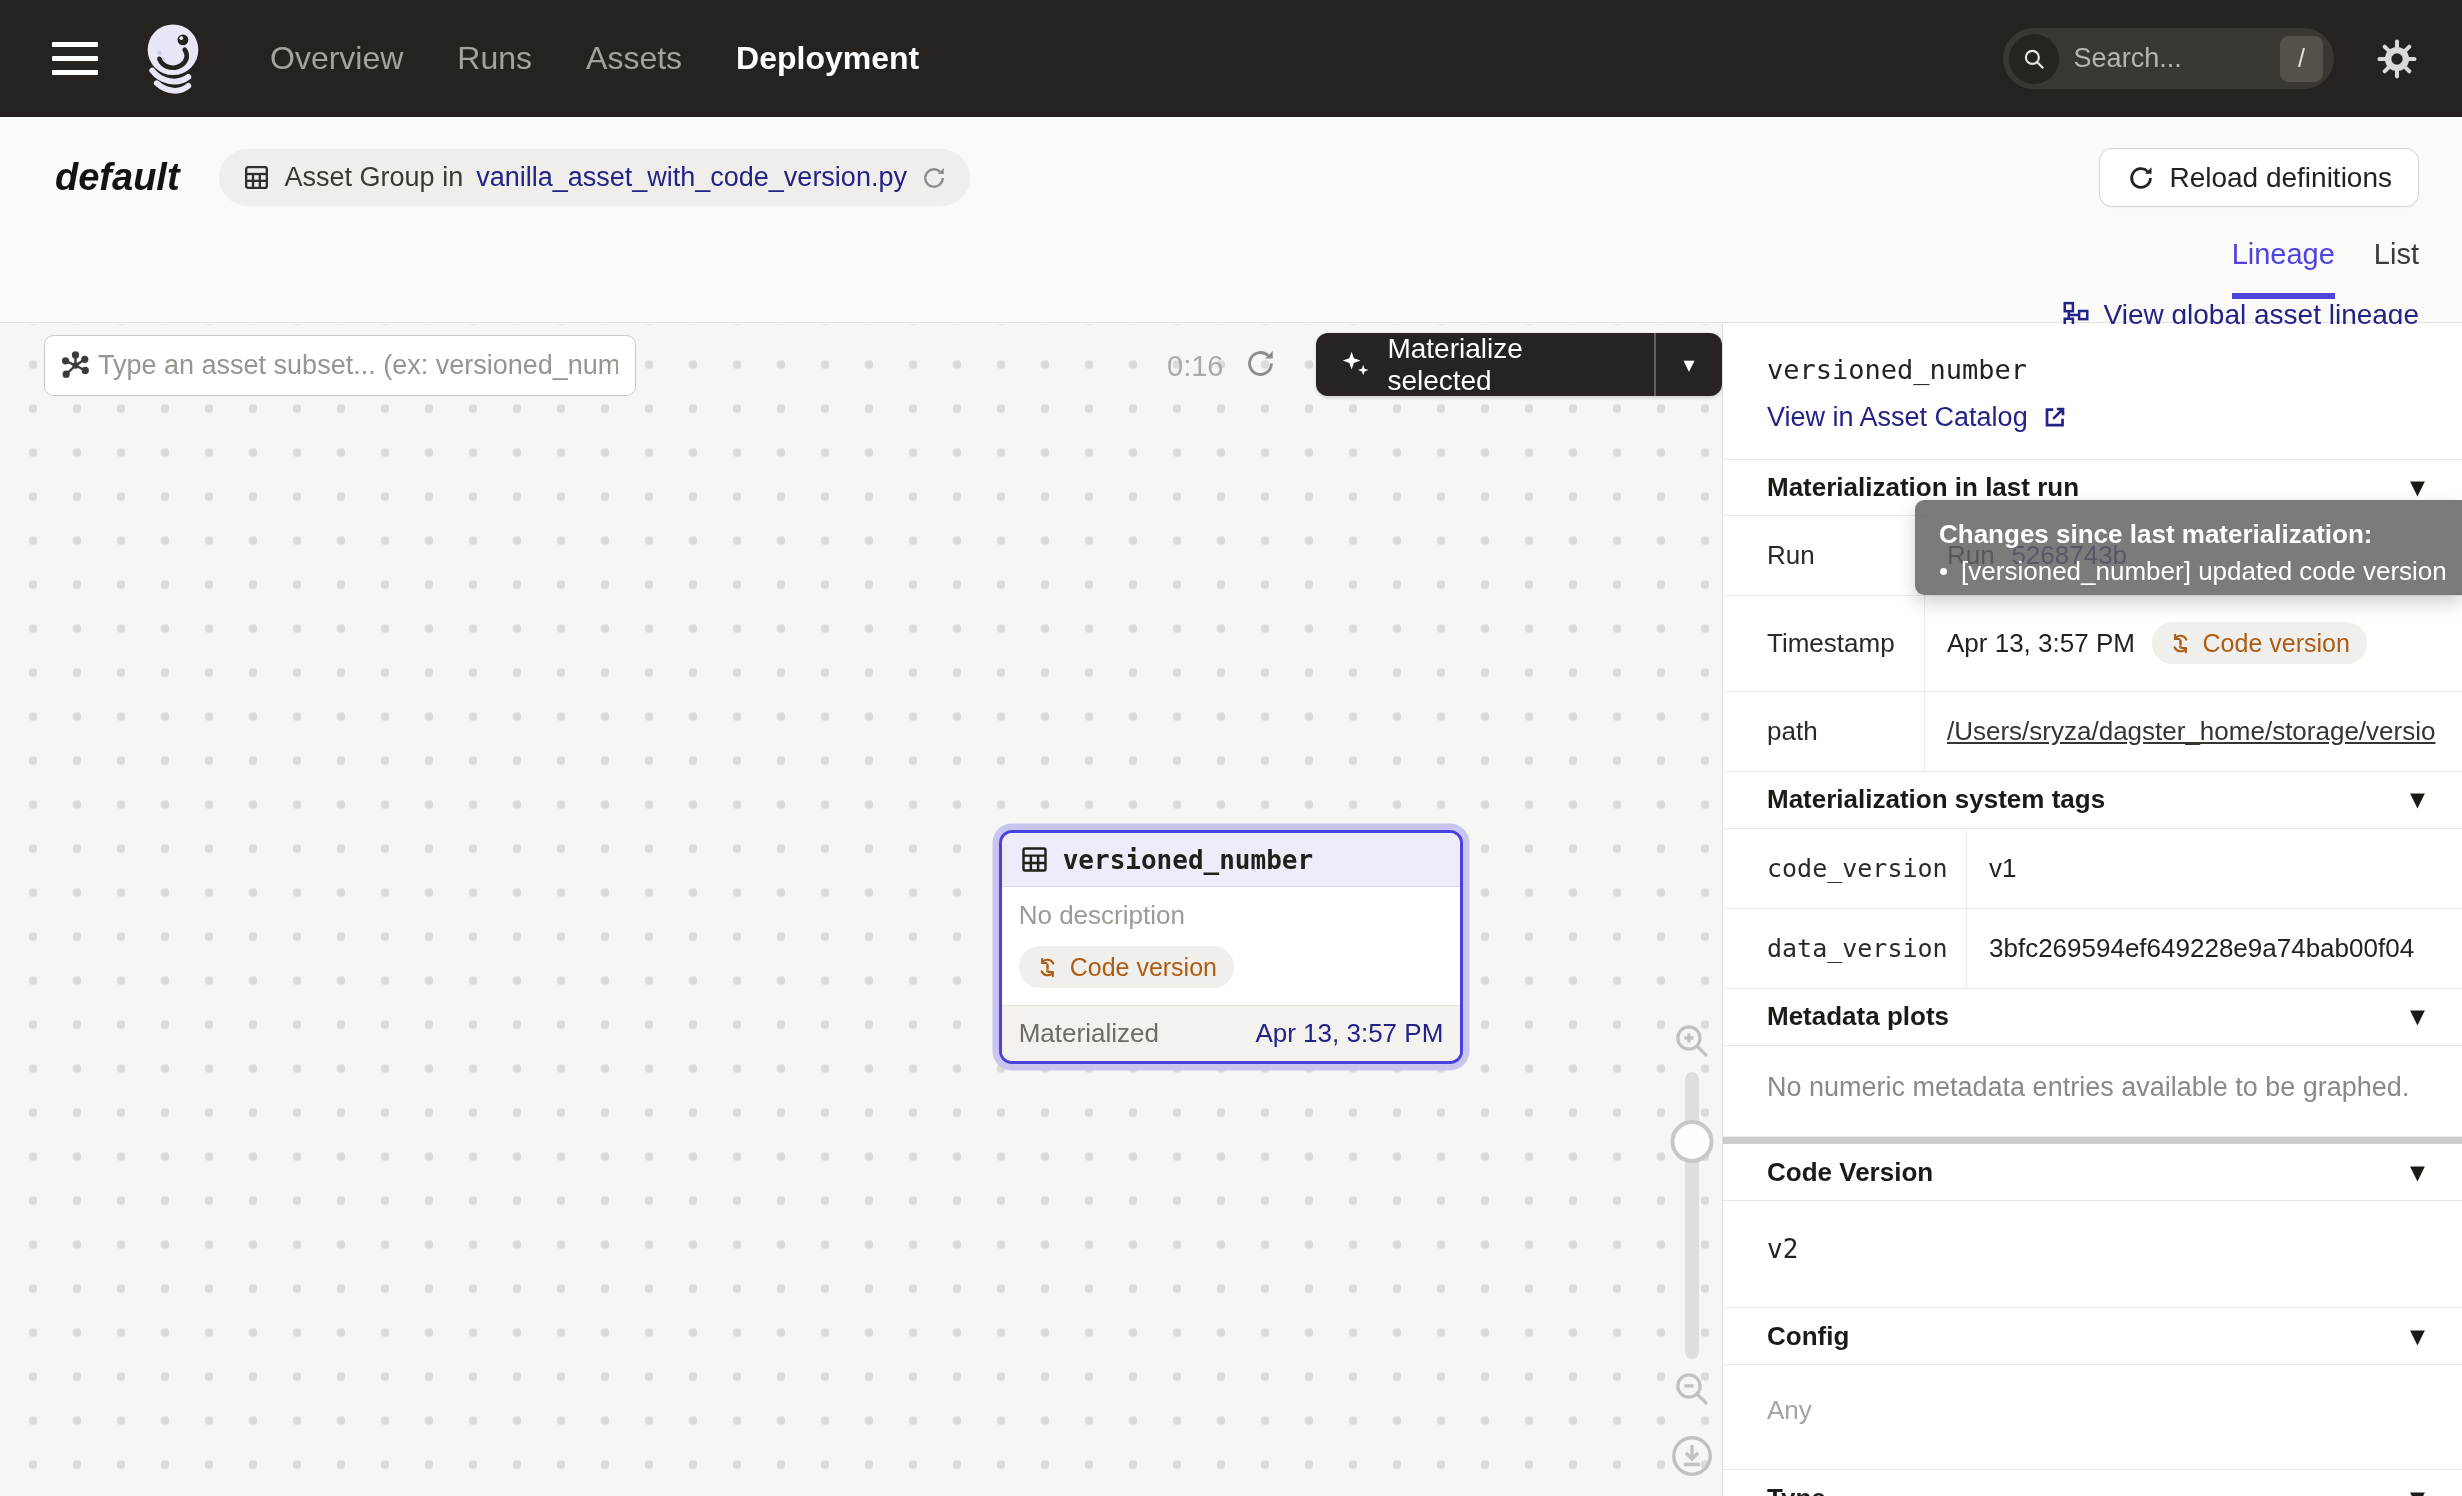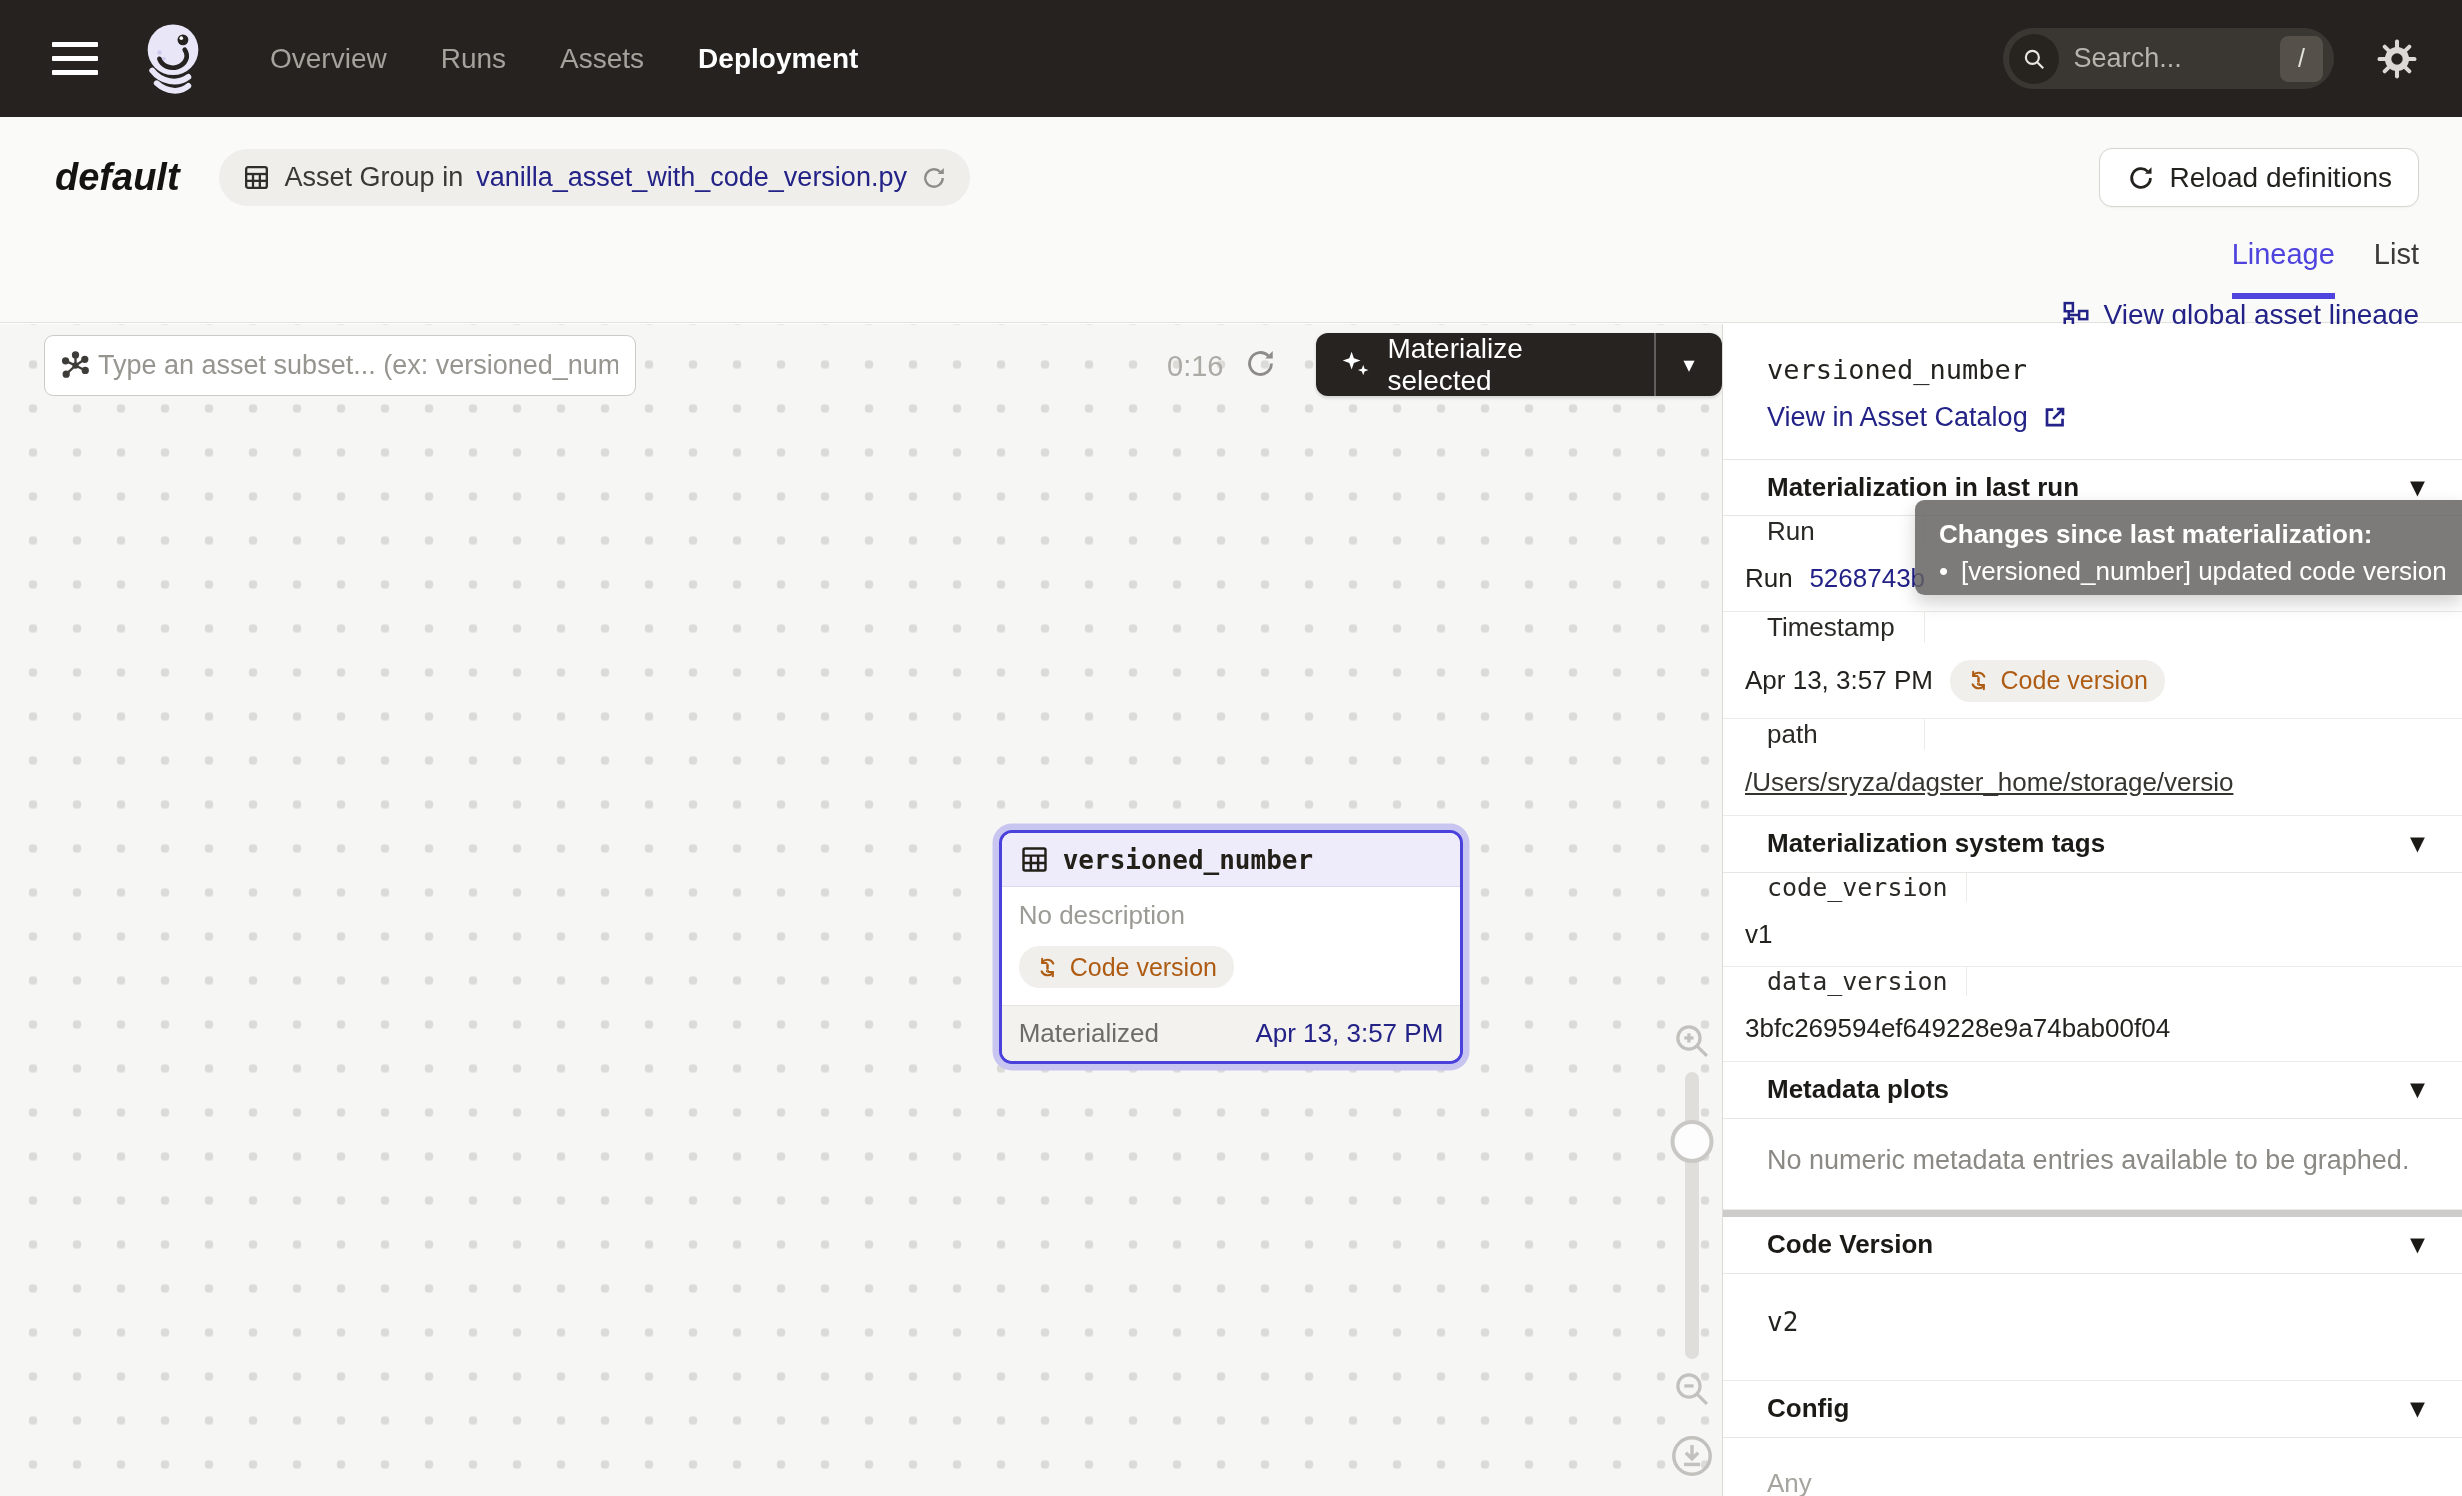--- a/index.html
+++ b/index.html
@@ -10,21 +10,21 @@
     font-family:"Liberation Sans", sans-serif;
   }
   svg { display:block; }
 
   
   .nav { position:absolute; top:0; left:0; right:0; height:117px;
     background:#262220; display:flex; align-items:center; padding:0 43px 0 52px; }
   .hamburger { width:46px; display:flex; flex-direction:column; gap:8.3px; cursor:pointer; }
   .hamburger span { height:5.6px; background:#fff; border-radius:0.9px; }
   .logo { margin-left:37px; width:76px; height:80px; }
-  .nav-items { display:flex; gap:54px; margin-left:59px; font-size:28px; }
+  .nav-items { display:flex; gap:54px; margin-left:59px; font-size:32px; }
   .nav-item { color:#A5A29C; cursor:pointer; }
   .nav-item.active { color:#fff; font-weight:bold; }
   .nav-right { margin-left:auto; display:flex; align-items:center; gap:41px; }
   .search { width:331px; height:61px; border-radius:30.5px; background:#3A3732;
     display:flex; align-items:center; padding:0 11px 0 5.6px; }
   .search-iconwrap { width:50px; height:50px; border-radius:50%; background:#27231F;
     display:flex; align-items:center; justify-content:center; color:#E9E7E3; flex:none; }
   .search input { flex:1; min-width:0; background:transparent; border:none; outline:none;
     color:#D6D3CE; font-size:27px; padding:0 15px; font-family:inherit; }
   .search input::placeholder { color:#B7B4AE; }
@@ -114,21 +114,21 @@
     border-left:0.9px solid #DCDBD8; font-size:26px; overflow:hidden; }
   .sb-title { font-family:"DejaVu Sans Mono", monospace; font-size:27px; padding:30px 44px 9.3px; }
   .sb-cat { display:flex; align-items:center; gap:13px; color:#232287; font-size:27px;
     padding:7.4px 44px 26px; text-decoration:none; cursor:pointer; }
   .sb-cat svg { width:28px; height:28px; }
   .sec { display:flex; align-items:center; justify-content:space-between;
     padding:0 37px 0 44px; height:57px; border-bottom:0.9px solid #E7E6E3;
     font-weight:bold; font-size:26px; color:#1B1A16; }
   .sec.bt { border-top:0.9px solid #E7E6E3; }
   .caret { font-family:"DejaVu Sans", sans-serif; font-size:19.4px; color:#1B1A16; cursor:pointer; }
-  .kv { display:flex; border-bottom:0.9px solid #ECEBE8; min-height:80px; align-items:stretch;flex-direction:column; }
+  .kv { display:flex; border-bottom:0.9px solid #ECEBE8; min-height:80px; align-items:stretch; }
   .kv .k { width:202px; flex:none; border-right:0.9px solid #ECEBE8; display:flex;
     align-items:center; padding-left:44px; color:#2A2925; }
   .kv .v { flex:1; min-width:0; display:flex; align-items:center; gap:16.7px; padding:16.7px 0 16.7px 22px;
     white-space:nowrap; overflow:hidden; }
   .kv.ts { min-height:96px; }
   .kv2 .k { width:244px; font-family:"DejaVu Sans Mono", monospace; font-size:25px; }
   .run-link { color:#232287; text-decoration:none; cursor:pointer; }
   .path-link { color:#35342F; text-decoration:underline; cursor:pointer; }
   .empty-text { padding:26px 44px 33px; color:#8B8984; font-size:27px;
     border-bottom:0.9px solid #ECEBE8; }

